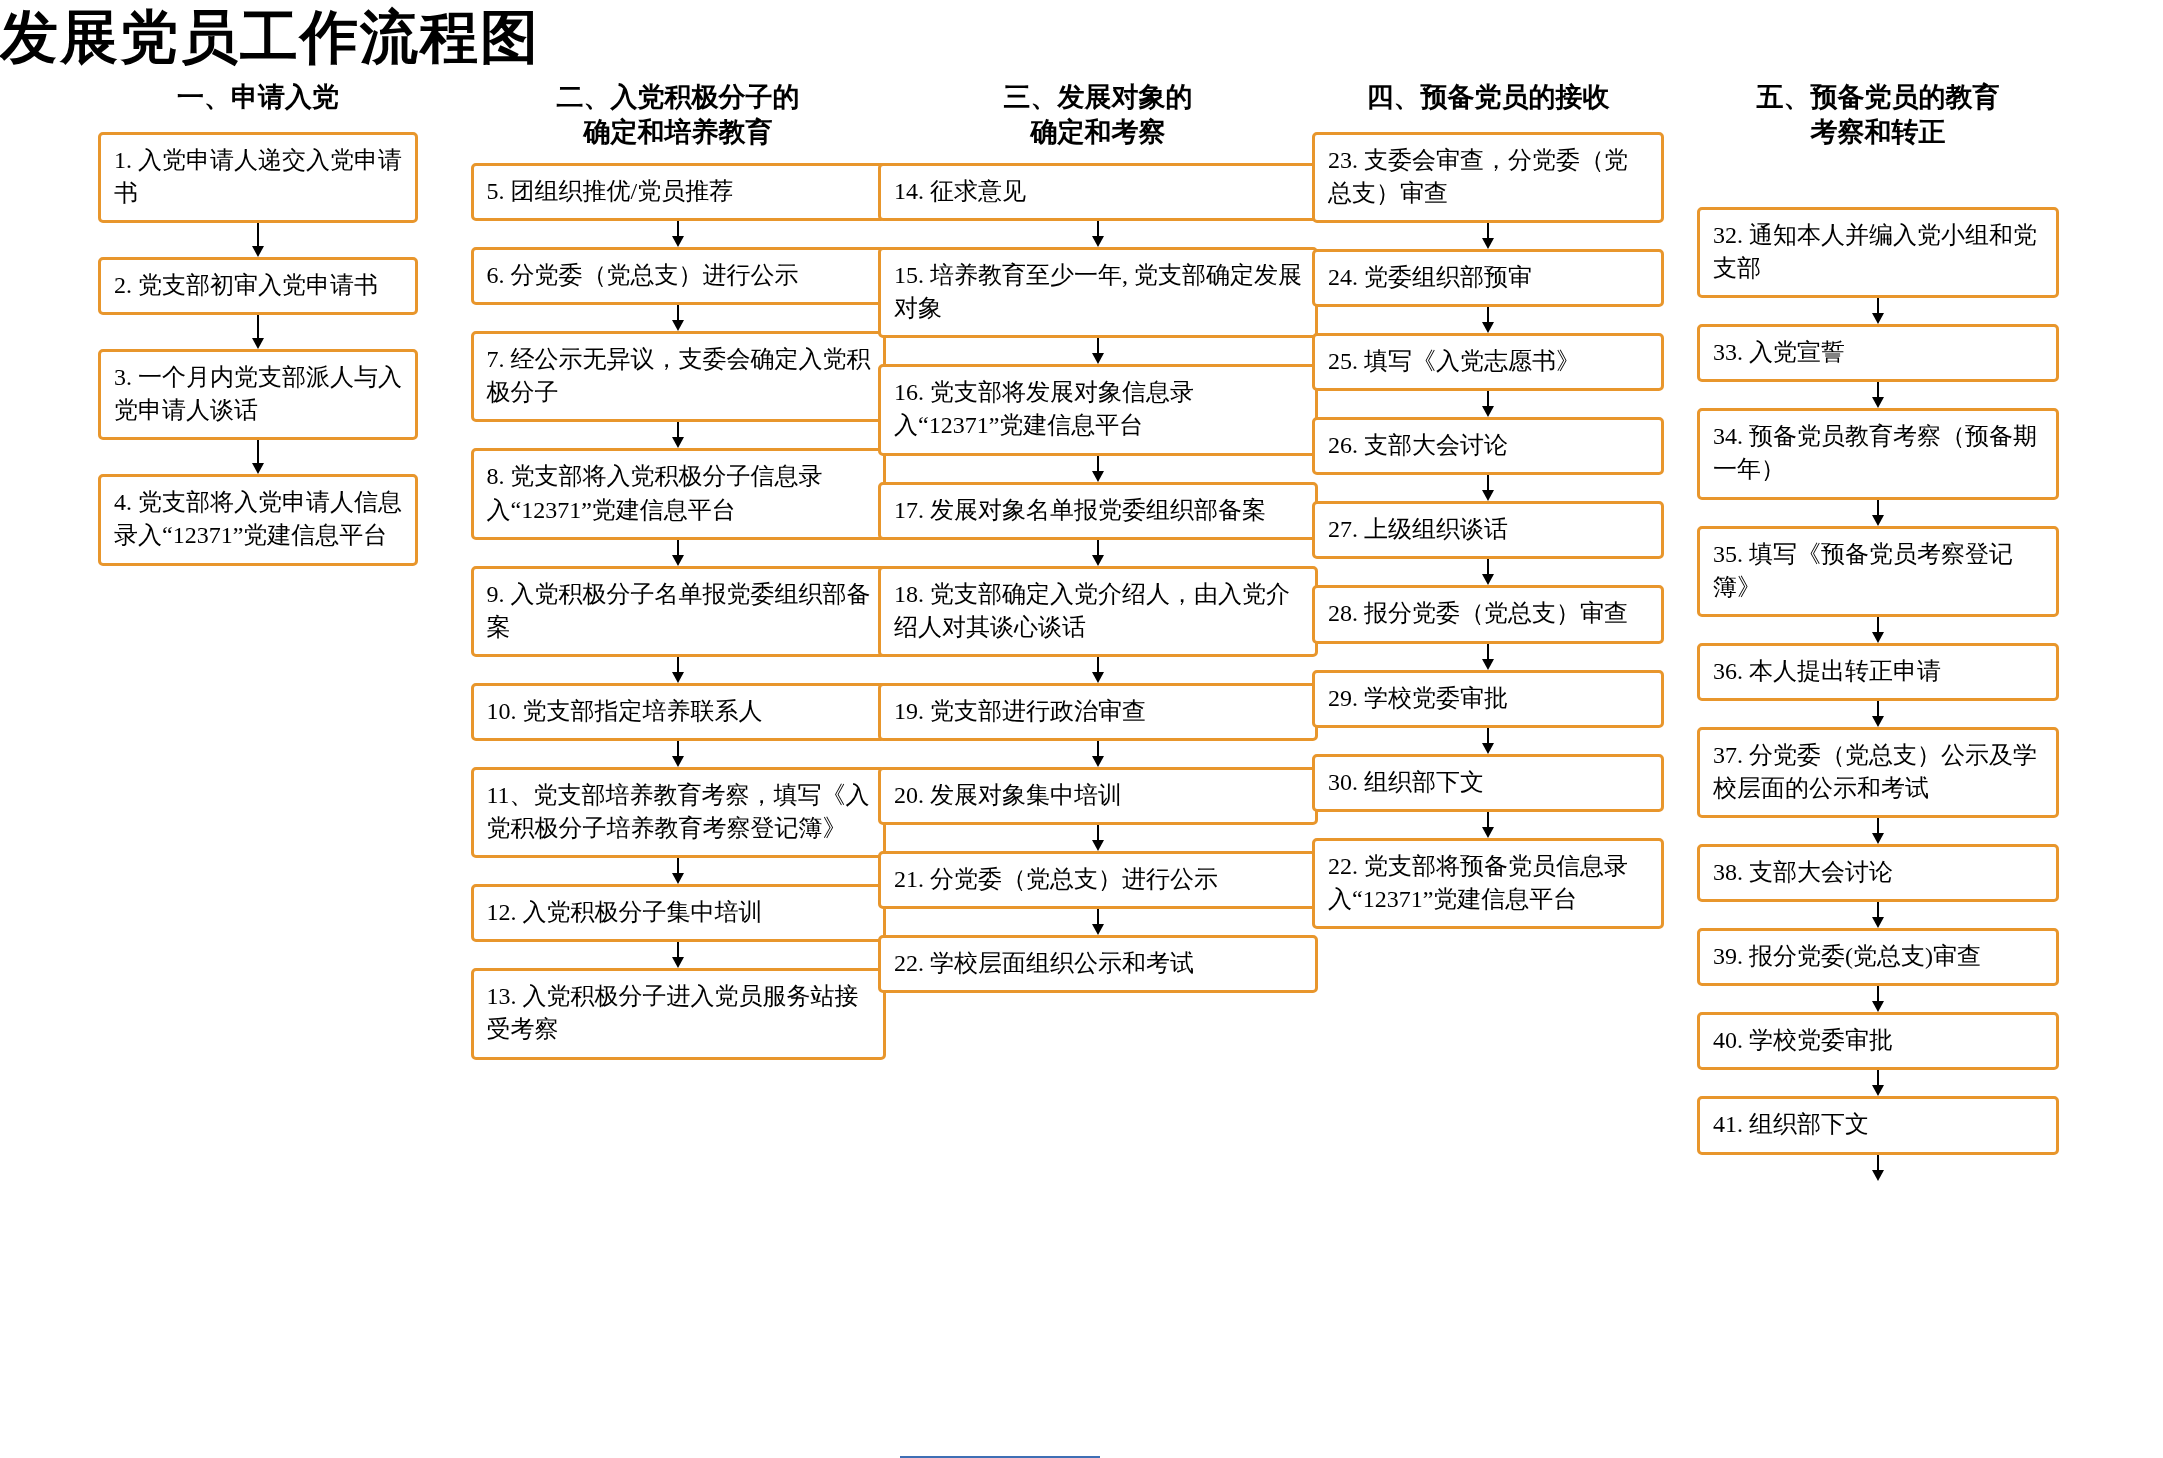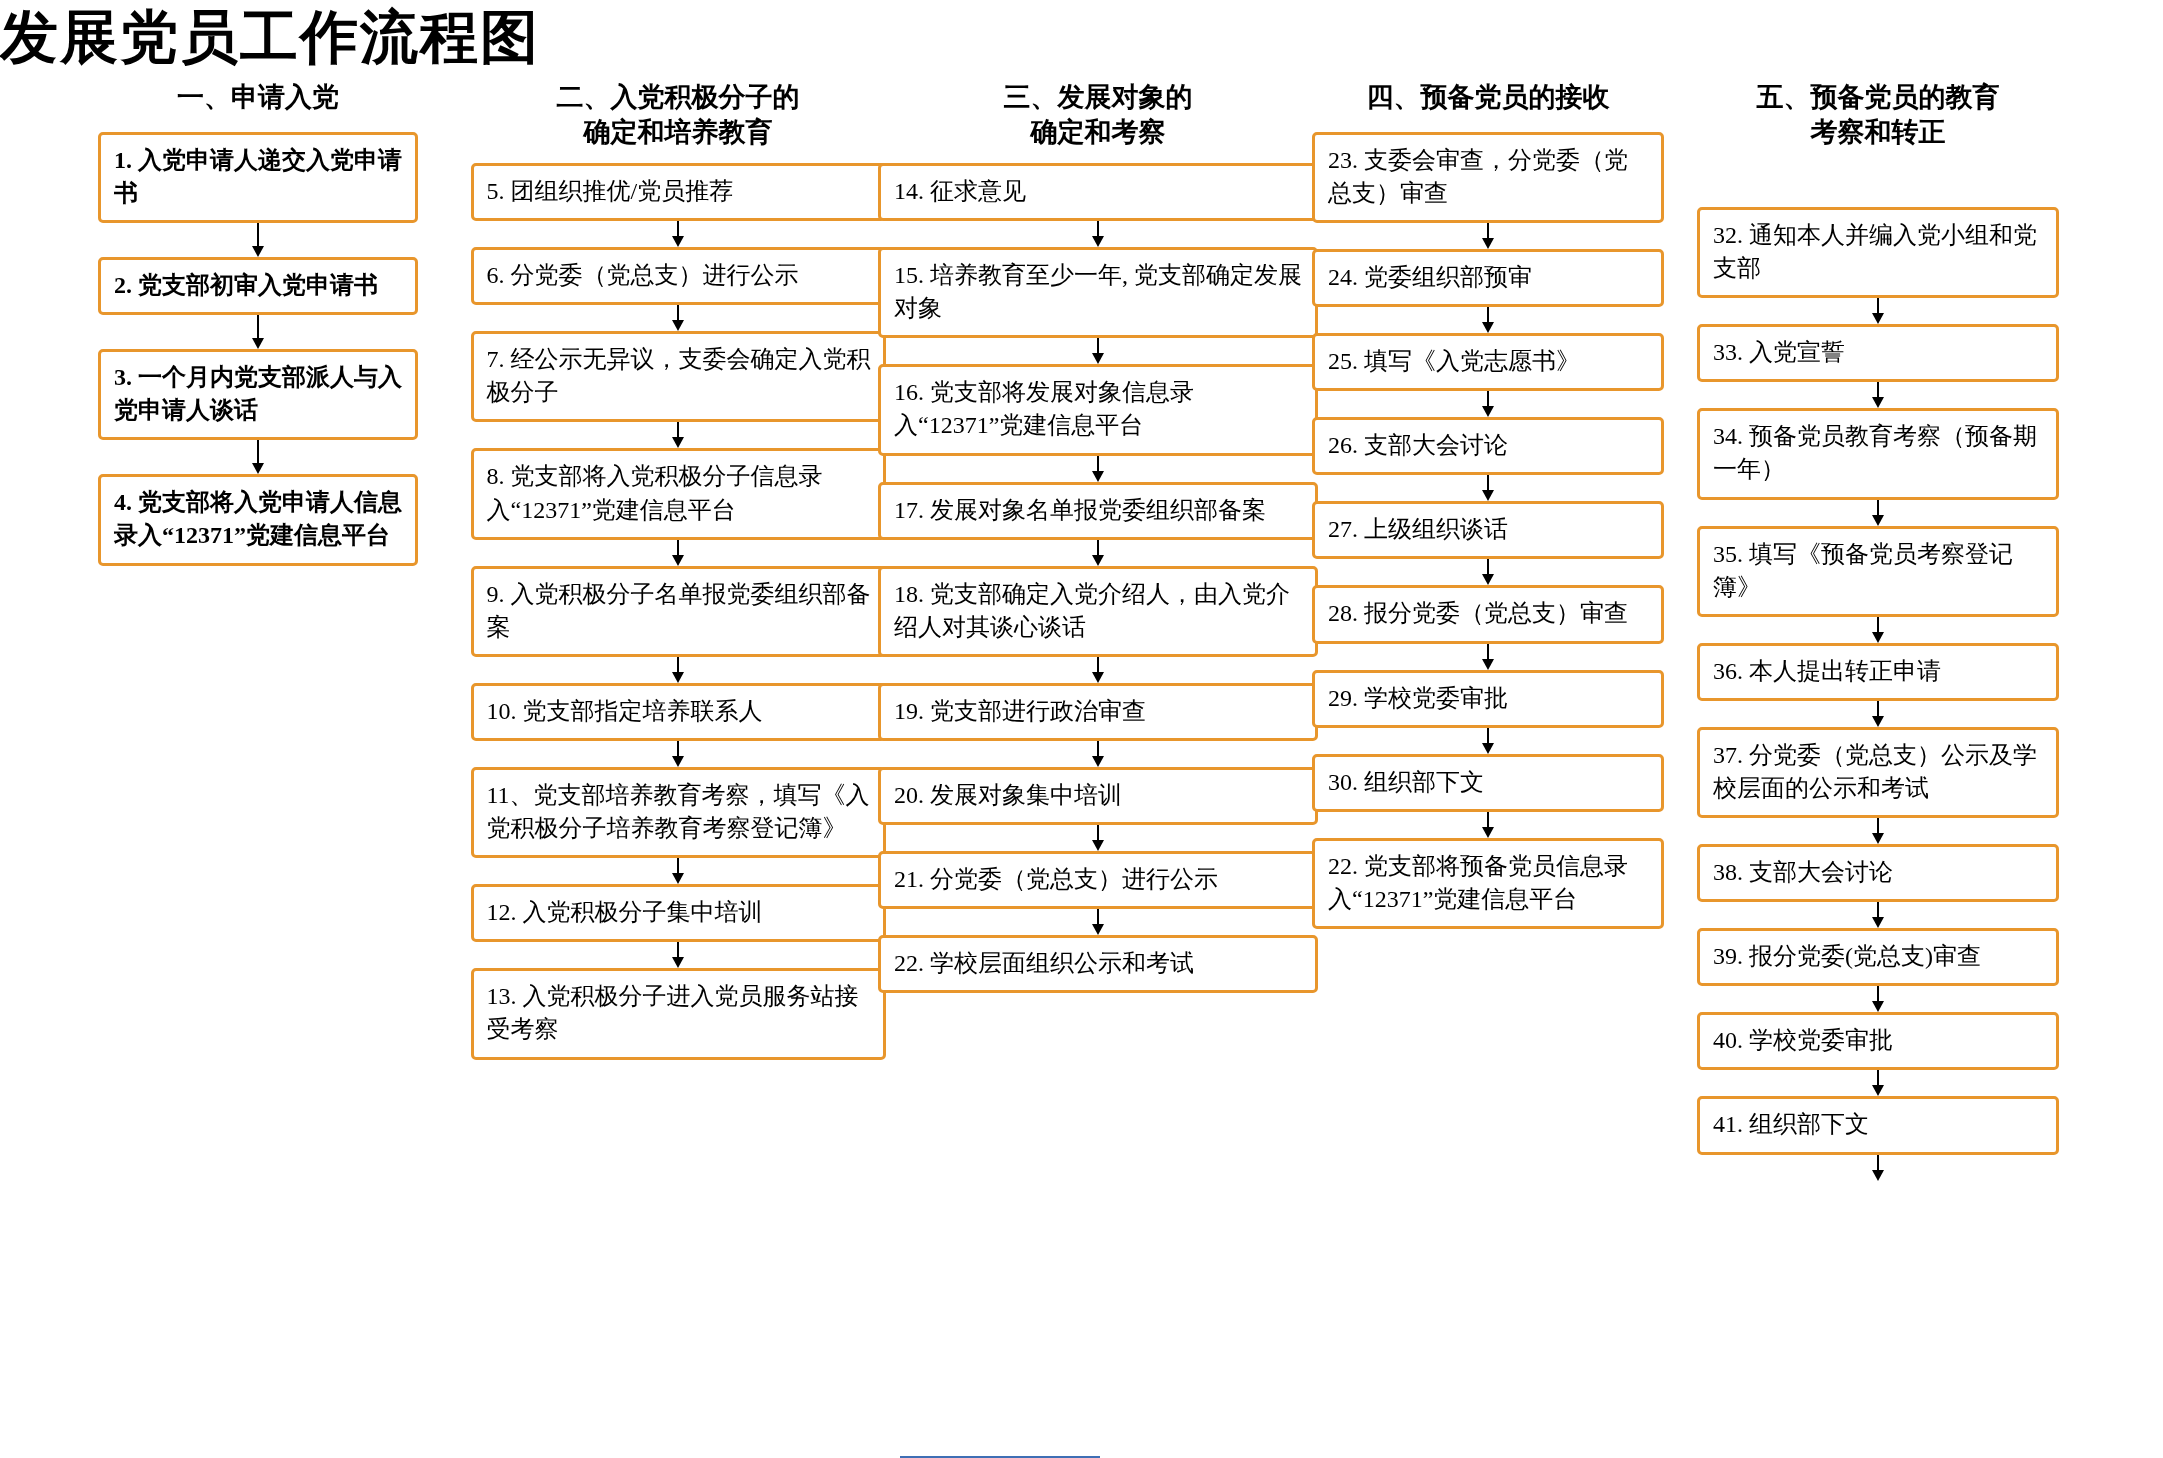--- a/index.html
+++ b/index.html
@@ -71,21 +71,21 @@
     border: 3px solid #e8962c;
     border-radius: 5px;
     box-sizing: border-box;
     padding: 9px 12px 10px 13px;
     font-size: 24px;
     line-height: 1.38;
     text-align: left;
     background: #ffffff;
     width: 100%;
   }
-  .col-0 .node { width: 320px; font-weight: bold; }
+  .col-0 .node { width: 320px; }
   .col-1 .node { width: 415px; }
   .col-2 .node { width: 440px; }
   .col-3 .node { width: 352px; }
   .col-4 .node { width: 362px; }
 
   .arrow {
     width: 14px;
     height: 34px;
     position: relative;
     flex: none;

